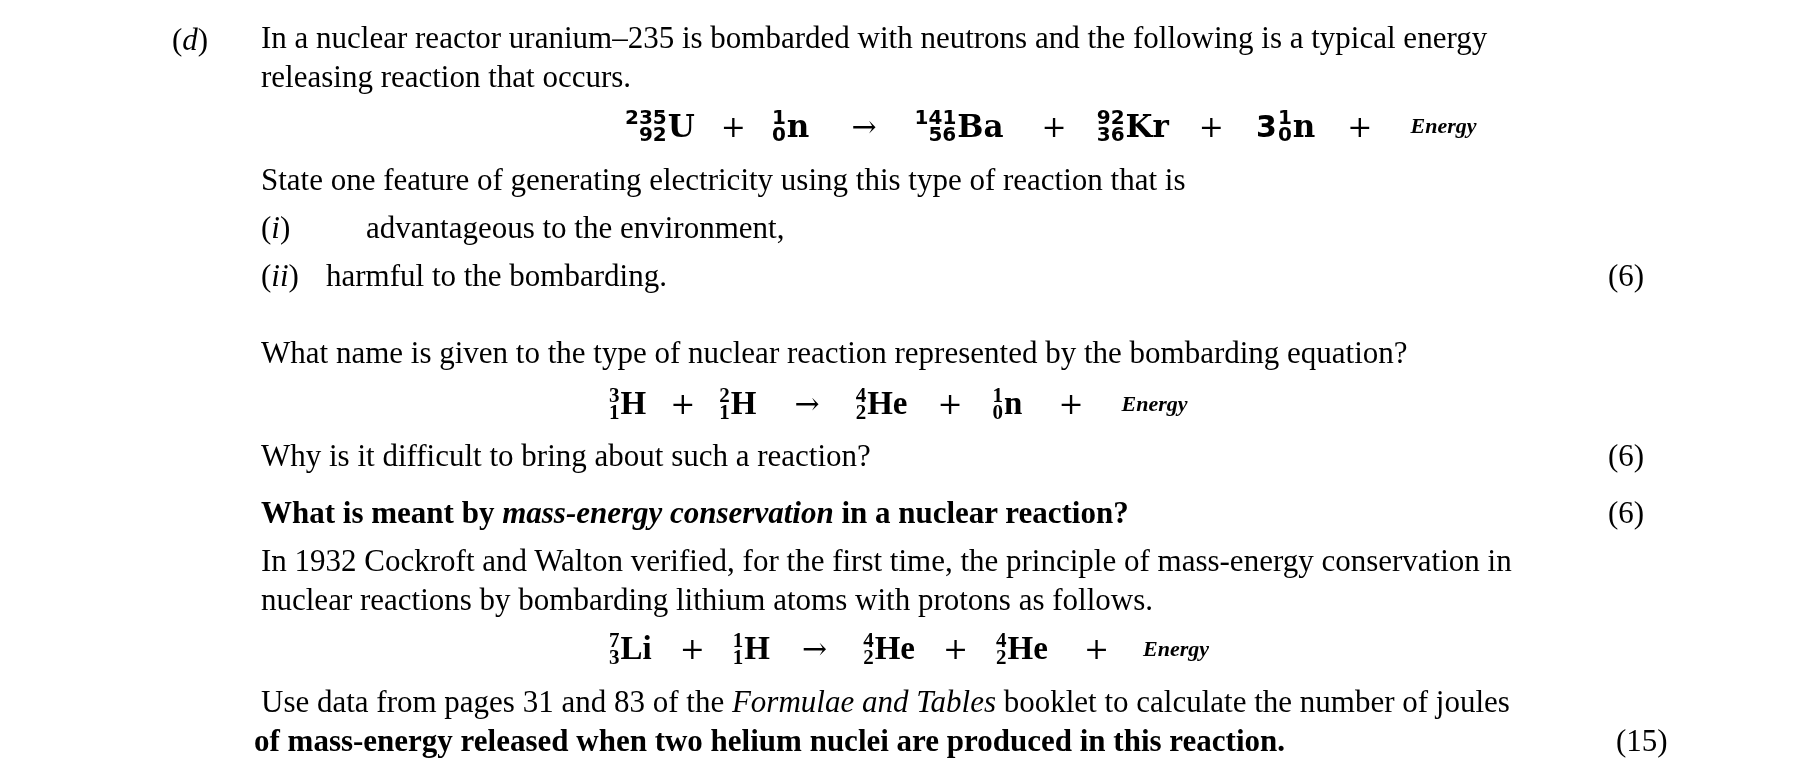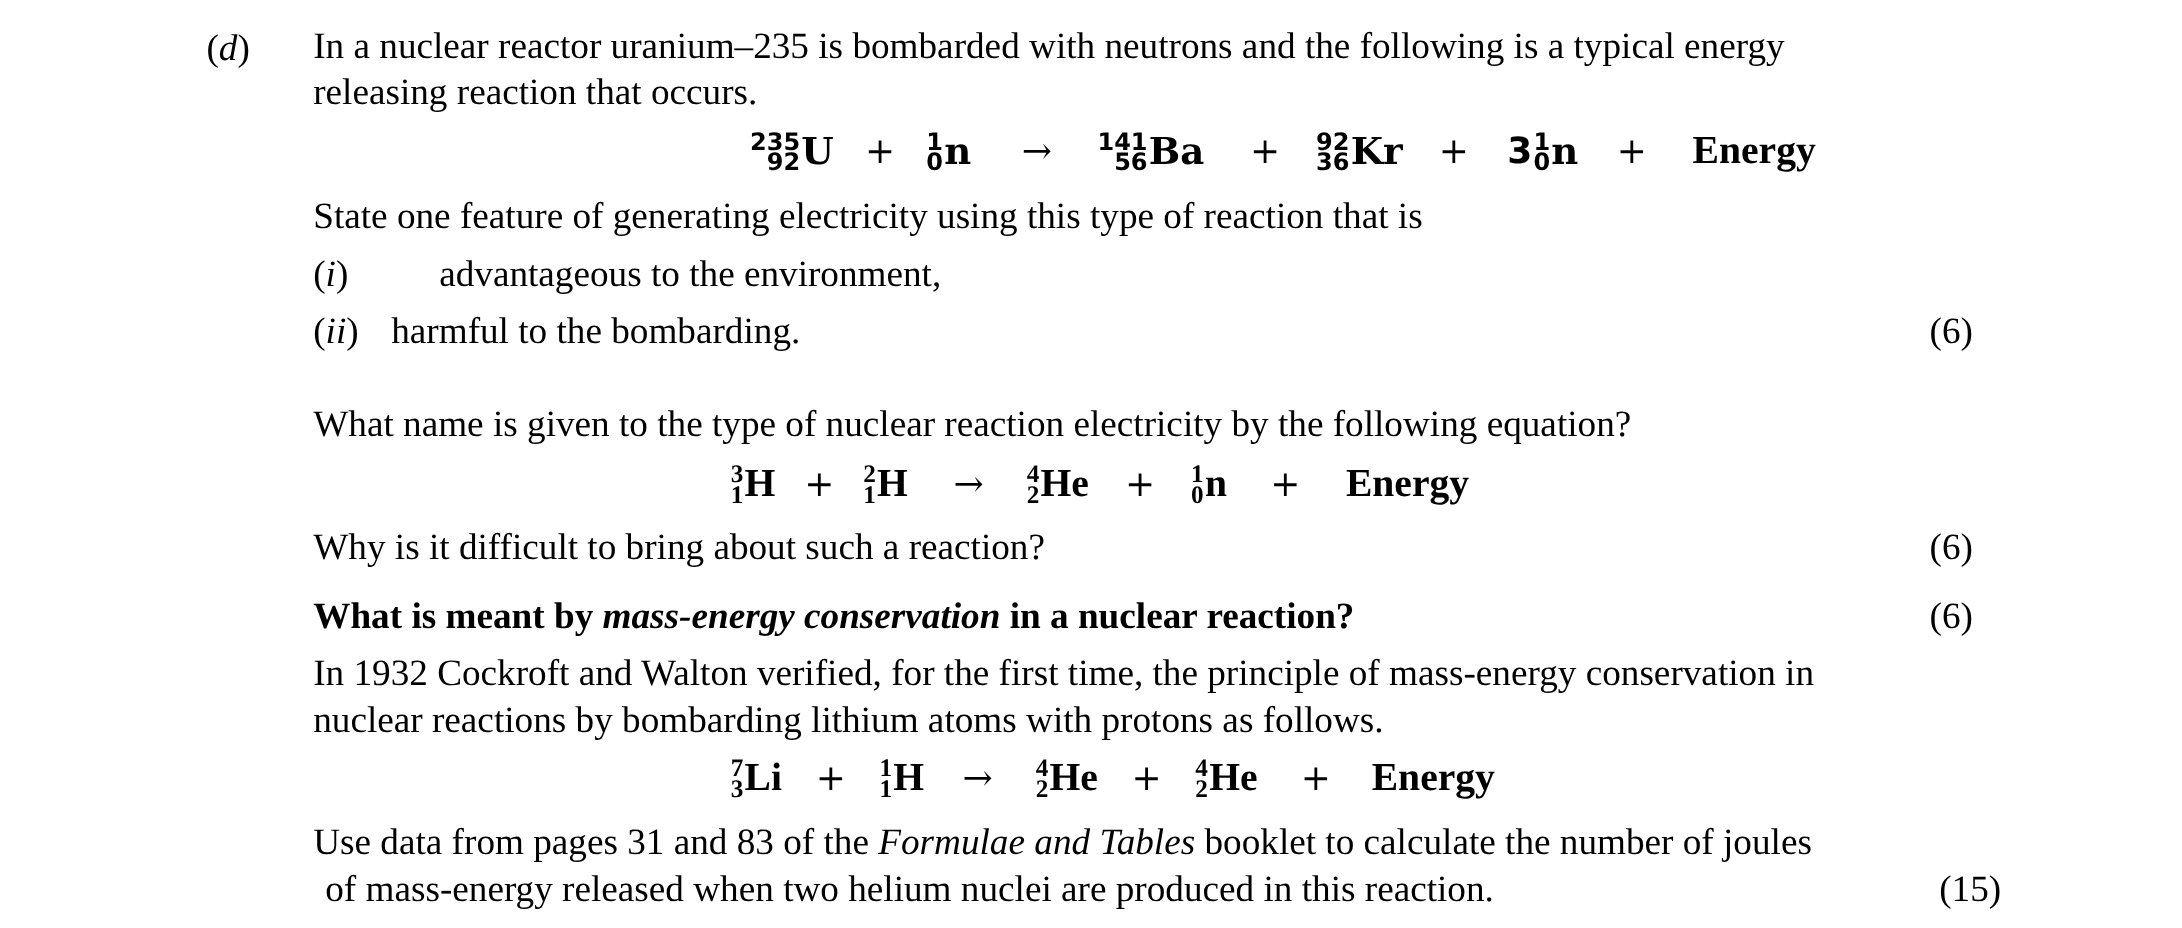--- a/index.html
+++ b/index.html
@@ -12,21 +12,21 @@
   .label { position: absolute; left: 172px; top: 22px; font-size: 31px; }
   .marks { position: absolute; left: 1608px; font-size: 31px; }
   .sub-label { position: absolute; left: 261px; }
   .sub-text { position: absolute; left: 326px; }
   .eq { position: absolute; white-space: nowrap; font-weight: bold; font-size: 31px; display: flex; align-items: center; }
   .eq .nuc { display: inline-flex; align-items: center; font-family: "DejaVu Sans", sans-serif; font-weight: bold; }
   .eq .sym { font-family: "DejaVu Serif", serif; font-weight: bold; font-size: 31px; }
   .eq .iso { display: inline-flex; flex-direction: column; align-items: flex-end; font-size: 20px; line-height: 17px; margin-right: 1px; font-family: "DejaVu Sans", sans-serif; font-weight: bold; }
   .eq .coef { font-family: "DejaVu Sans", sans-serif; font-size: 30px; font-weight: bold; margin-right: 1px; }
   .eq .op { font-weight: normal; font-family: "DejaVu Serif", serif; font-size: 30px; }
-  .eq .energy { font-family: "Liberation Serif", serif; font-weight: bold; font-size: 33px; }
+  .eq .energy { font-family: "Liberation Serif", serif; font-weight: bold; font-size: 22px; font-style: italic; }
   .eq2 .sym, .eq2 .iso, .eq2 .coef { font-family: "Liberation Serif", serif; }
   .eq2 .sym { font-size: 33px; }
   .eq2 .iso { font-size: 21px; }
   i { font-style: italic; }
 </style>
 </head>
 <body>
 
 <div class="label">(<i>d</i>)</div>
 
@@ -80,21 +80,21 @@
 
 <div class="line" style="left:261px; top:164px;">State one feature of generating electricity using this type of reaction that is</div>
 
 <div class="line sub-label" style="top:212px;"><span>(</span><i>i</i><span>)</span></div>
 <div class="line sub-text" style="top:212px;margin-left:40px;">advantageous to the environment,</div>
 
 <div class="line sub-label" style="top:260px;"><span>(</span><i>ii</i><span>)</span></div>
 <div class="line sub-text" style="top:260px;">harmful to the bombarding.</div>
 <div class="line marks" style="top:260px;">(6)</div>
 
-<div class="line" style="left:261px; top:337px;">What name is given to the type of nuclear reaction electricity by the following equation?</div>
+<div class="line" style="left:261px; top:337px;">What name is given to the type of nuclear reaction represented by the bombarding equation?</div>
 
 <div class="eq eq2" style="left:609px; top:385px;">
   <span class="nuc">
     <span class="iso">
         <span>3</span>
         <span>1</span>
       </span>
       <span class="sym">H</span>
   </span>
   <span class="op" style="margin:0 24px;">+</span>
@@ -164,14 +164,14 @@
         <span>4</span>
         <span>2</span>
       </span>
       <span class="sym">He</span>
   </span>
   <span class="op" style="margin:0 34px 0 36px;">+</span>
   <span class="energy">Energy</span>
 </div>
 
 <div class="line" style="left:261px; top:686px;"><span>Use data from pages 31 and 83 of the </span><i>Formulae and Tables</i><span> booklet to calculate the number of joules</span></div>
-<div class="line" style="left:271px; top:725px;">of mass-energy released when two helium nuclei are produced in this reaction.</div>
+<div class="line" style="left:254px; top:725px;font-weight:bold;">of mass-energy released when two helium nuclei are produced in this reaction.</div>
 <div class="line marks" style="top:725px; left:1596px;margin-left:20px;">(15)</div>
 
 </body></html>

